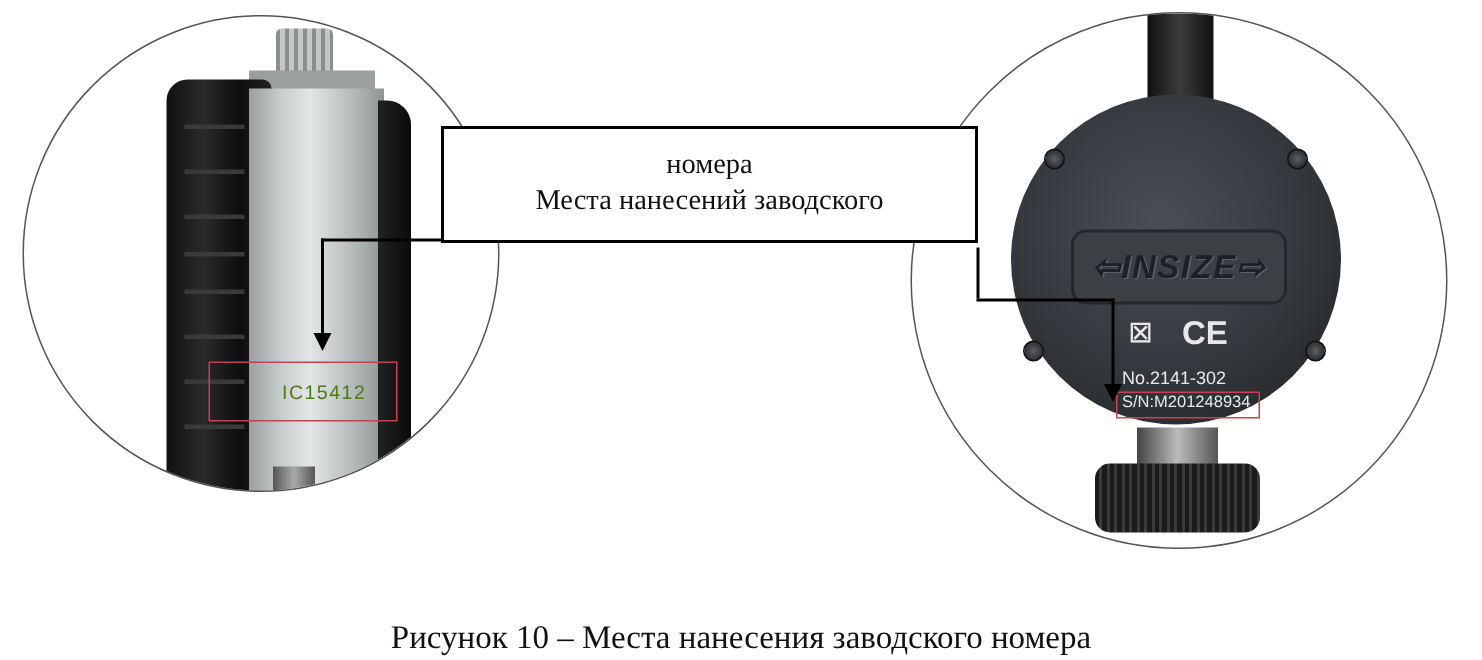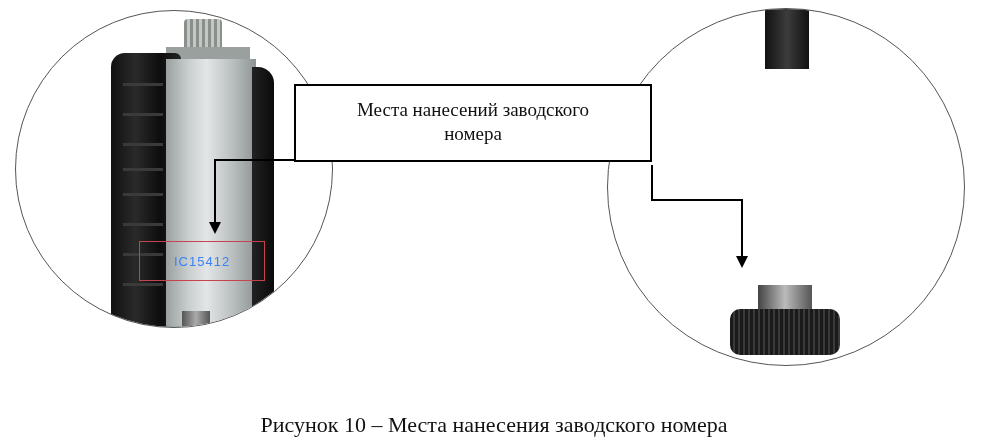--- a/index.html
+++ b/index.html
@@ -7,21 +7,21 @@
   .abs { position:absolute; }
   .circle { border:1.5px solid #555; border-radius:50%; background:#fff; overflow:hidden; }
   
   .l-bezel { background:linear-gradient(90deg,#111 0%,#2a2a2a 35%,#0d0d0d 70%,#222 100%); border-radius:14px 6px 6px 14px; }
   .l-rib { background:#3a3a3a; height:3px; }
   .l-body { background:linear-gradient(90deg,#9aa0a0 0%,#c9cece 25%,#e3e6e6 45%,#b8bdbd 75%,#8e9393 100%); }
   .l-back { background:linear-gradient(90deg,#222,#0a0a0a); border-radius:0 16px 16px 0; }
   .l-knob { background:repeating-linear-gradient(90deg,#8a8f8c 0 3px,#c3c8c5 3px 6px); border-radius:4px 4px 0 0; }
   .l-stem { background:linear-gradient(90deg,#555,#aaa,#555); }
   .red-box { border:1.5px solid #c8414f; }
-  .serial-l { color:#3b82f6; font-family:"Liberation Sans", sans-serif; font-size:13px; letter-spacing:1px; }
+  .serial-l { color:#4d7c0f; font-family:"Liberation Sans", sans-serif; font-size:13px; letter-spacing:1px;margin-left:14px; }
   
   .r-disc { border-radius:50%; background:radial-gradient(circle at 45% 40%,#4a4f55 0%,#33383d 55%,#1d2024 100%); }
   .r-stem-top { background:linear-gradient(90deg,#111,#3c3c3c,#111); }
   .r-knurl { background:repeating-linear-gradient(90deg,#1a1a1a 0 3px,#3a3a3a 3px 5px); border-radius:10px; }
   .r-collar { background:linear-gradient(90deg,#444,#bbb,#555); }
   .screw { width:12px; height:12px; border-radius:50%; background:radial-gradient(circle,#5a5f64,#1b1e21); border:1px solid #111; }
   .logo-plate { border:2px solid #24282c; border-radius:10px; background:#3b4045; color:#1d2024; font-family:"Liberation Sans", sans-serif; font-weight:bold; font-style:italic; font-size:22px; text-align:center; letter-spacing:1px; text-shadow:1px 1px 0 #5c6167; }
   .mark-txt { color:#e8e8e8; font-family:"Liberation Sans", sans-serif; }
   
   .callout { border:2px solid #000; background:#fff; text-align:center; font-size:19px; line-height:24px; color:#111; }
@@ -47,31 +47,43 @@
   </div>
   <div class="abs l-body" style="left:150px; top:48px; width:90px; height:286px;"></div>
   <div class="abs l-back" style="left:236px; top:56px; width:22px; height:270px;"></div>
   <div class="abs l-stem" style="left:166px; top:300px; width:28px; height:20px;"></div>
   <div class="abs red-box" style="left:123px; top:230px; width:124px; height:38px;"></div>
   <div class="abs serial-l" style="left:158px; top:243px;">IC15412</div>
 </div>
 
 <div class="abs circle" style="left:607px; top:8px; width:356px; height:356px;">
   <div class="abs r-stem-top" style="left:157px; top:0px; width:44px; height:60px;"></div>
+  <div class="abs r-disc" style="left:66px; top:54px; width:220px; height:220px;">
+    <div class="abs screw" style="left:22px; top:36px;"></div>
+    <div class="abs screw" style="left:184px; top:36px;"></div>
+    <div class="abs screw" style="left:8px; top:164px;"></div>
+    <div class="abs screw" style="left:196px; top:164px;"></div>
+    <div class="abs logo-plate" style="left:40px; top:90px; width:140px; height:46px; line-height:46px;">⇦INSIZE⇨</div>
+    <div class="abs mark-txt" style="left:78px; top:146px; font-size:20px;">⊠</div>
+    <div class="abs mark-txt" style="left:114px; top:146px; font-size:22px; font-weight:bold;">CE</div>
+    <div class="abs mark-txt" style="left:74px; top:182px; font-size:12px;">No.2141-302</div>
+    <div class="abs red-box" style="left:70px; top:198px; width:94px; height:16px;"></div>
+    <div class="abs mark-txt" style="left:74px; top:199px; font-size:11px;">S/N:M201248934</div>
+  </div>
   <div class="abs r-collar" style="left:150px; top:276px; width:54px; height:28px;"></div>
   <div class="abs r-knurl" style="left:122px; top:300px; width:110px; height:46px;"></div>
 </div>
 
 <div class="abs line" style="left:214px; top:159px; width:80px; height:2px;"></div>
 <div class="abs line" style="left:214px; top:159px; width:2px; height:65px;"></div>
 <div class="abs arrow-down" style="left:209px; top:222px;"></div>
 
 <div class="abs line" style="left:651px; top:165px; width:2px; height:34px;"></div>
 <div class="abs line" style="left:651px; top:199px; width:92px; height:2px;"></div>
 <div class="abs line" style="left:741px; top:199px; width:2px; height:60px;"></div>
 <div class="abs arrow-down" style="left:736px; top:256px;"></div>
 
 <div class="abs callout" style="left:294px; top:84px; width:358px; height:78px; padding-top:12px; box-sizing:border-box;">
+  <div>номера</div>
   <div>Места нанесений заводского</div>
-  <div>номера</div>
 </div>
 
 <div class="abs caption" style="left:0; top:412px; width:988px;">Рисунок 10 – Места нанесения заводского номера</div>
 
 </body></html>

